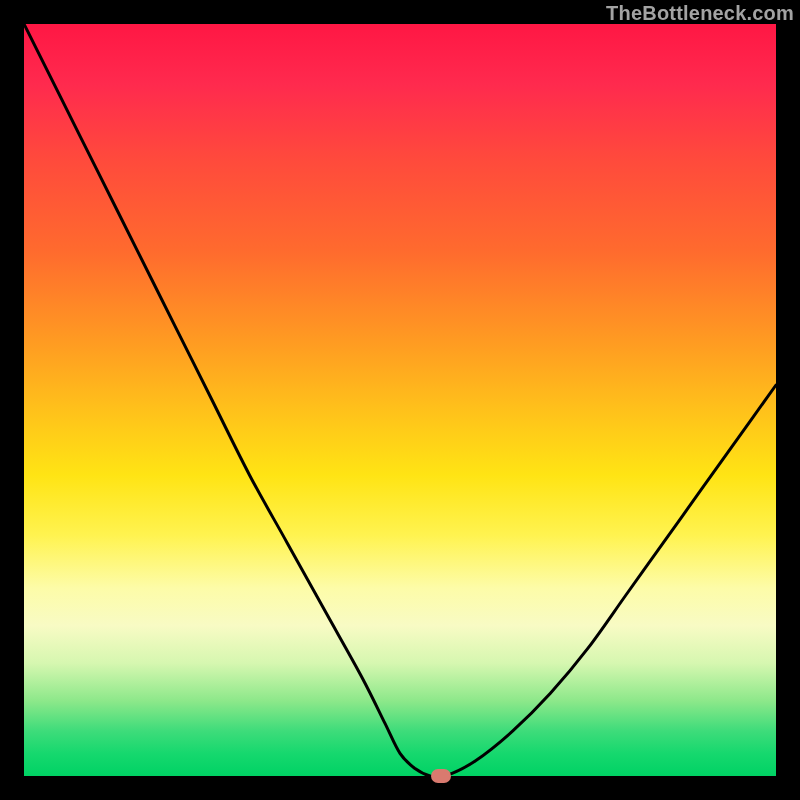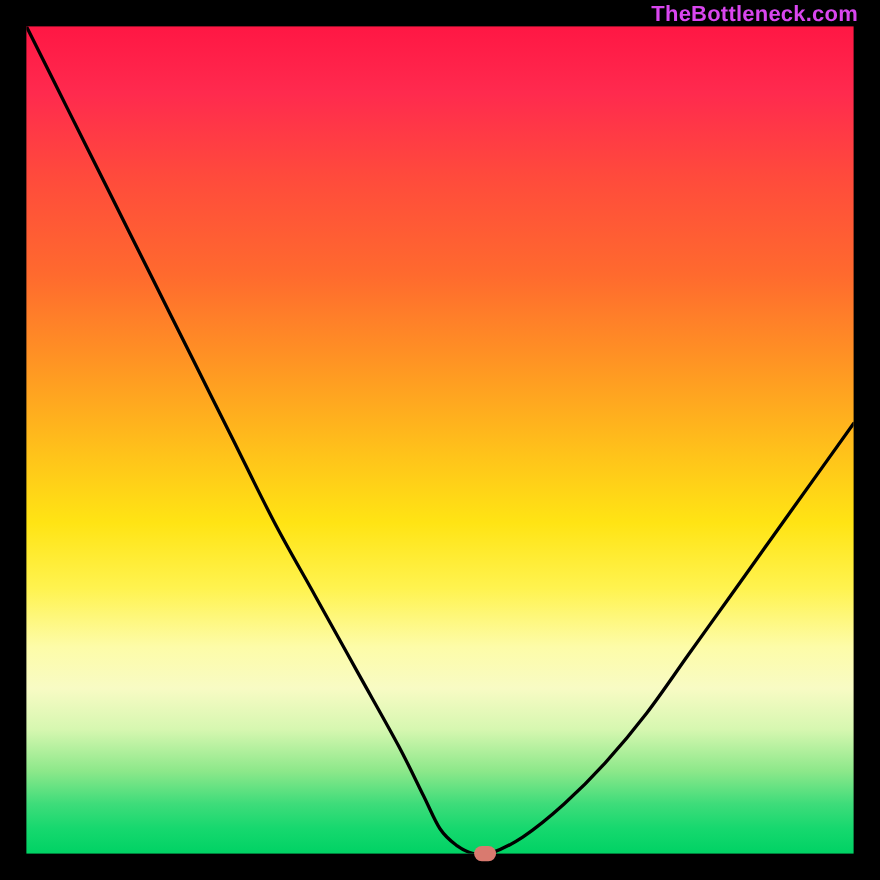--- a/index.html
+++ b/index.html
@@ -39,22 +39,22 @@
       #d6f7b0 85%,
       #8de88a 90%,
       #3edc7a 94%,
       #16d86e 97%,
       #00d264 100%
     );
   }
   .watermark {
     position: absolute;
     top: 2px;
-    right: 20px;
-    color: #d946ef;
+    right: 6px;
+    color: #a3a3a3;
     font-size: 20px;
     font-weight: 600;
     letter-spacing: 0.2px;
     user-select: none;
   }
   .curve {
     position: absolute;
     left: 0;
     top: 0;
     width: 752px;

